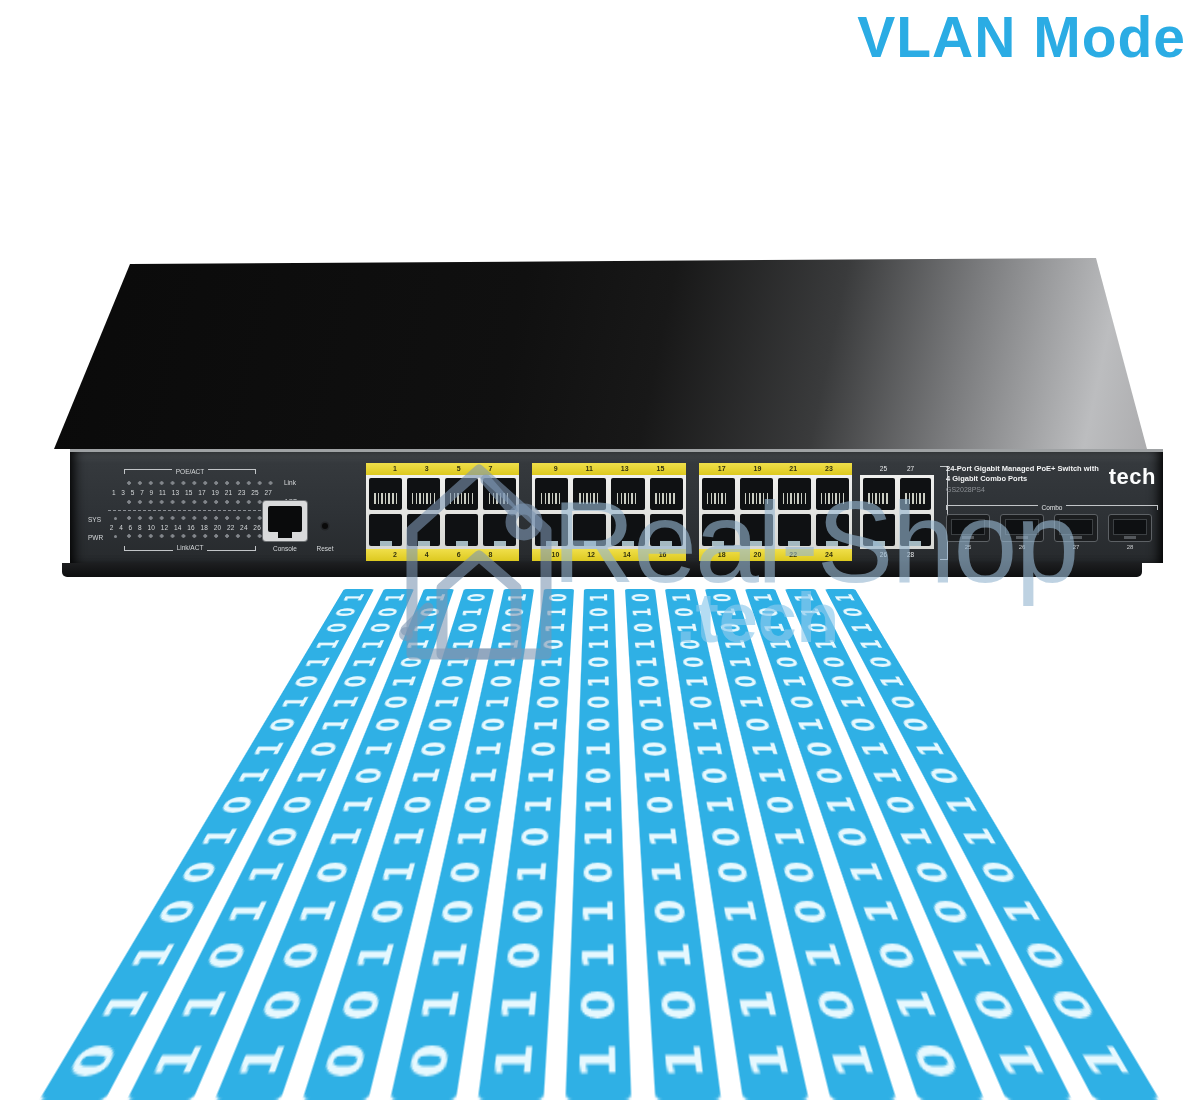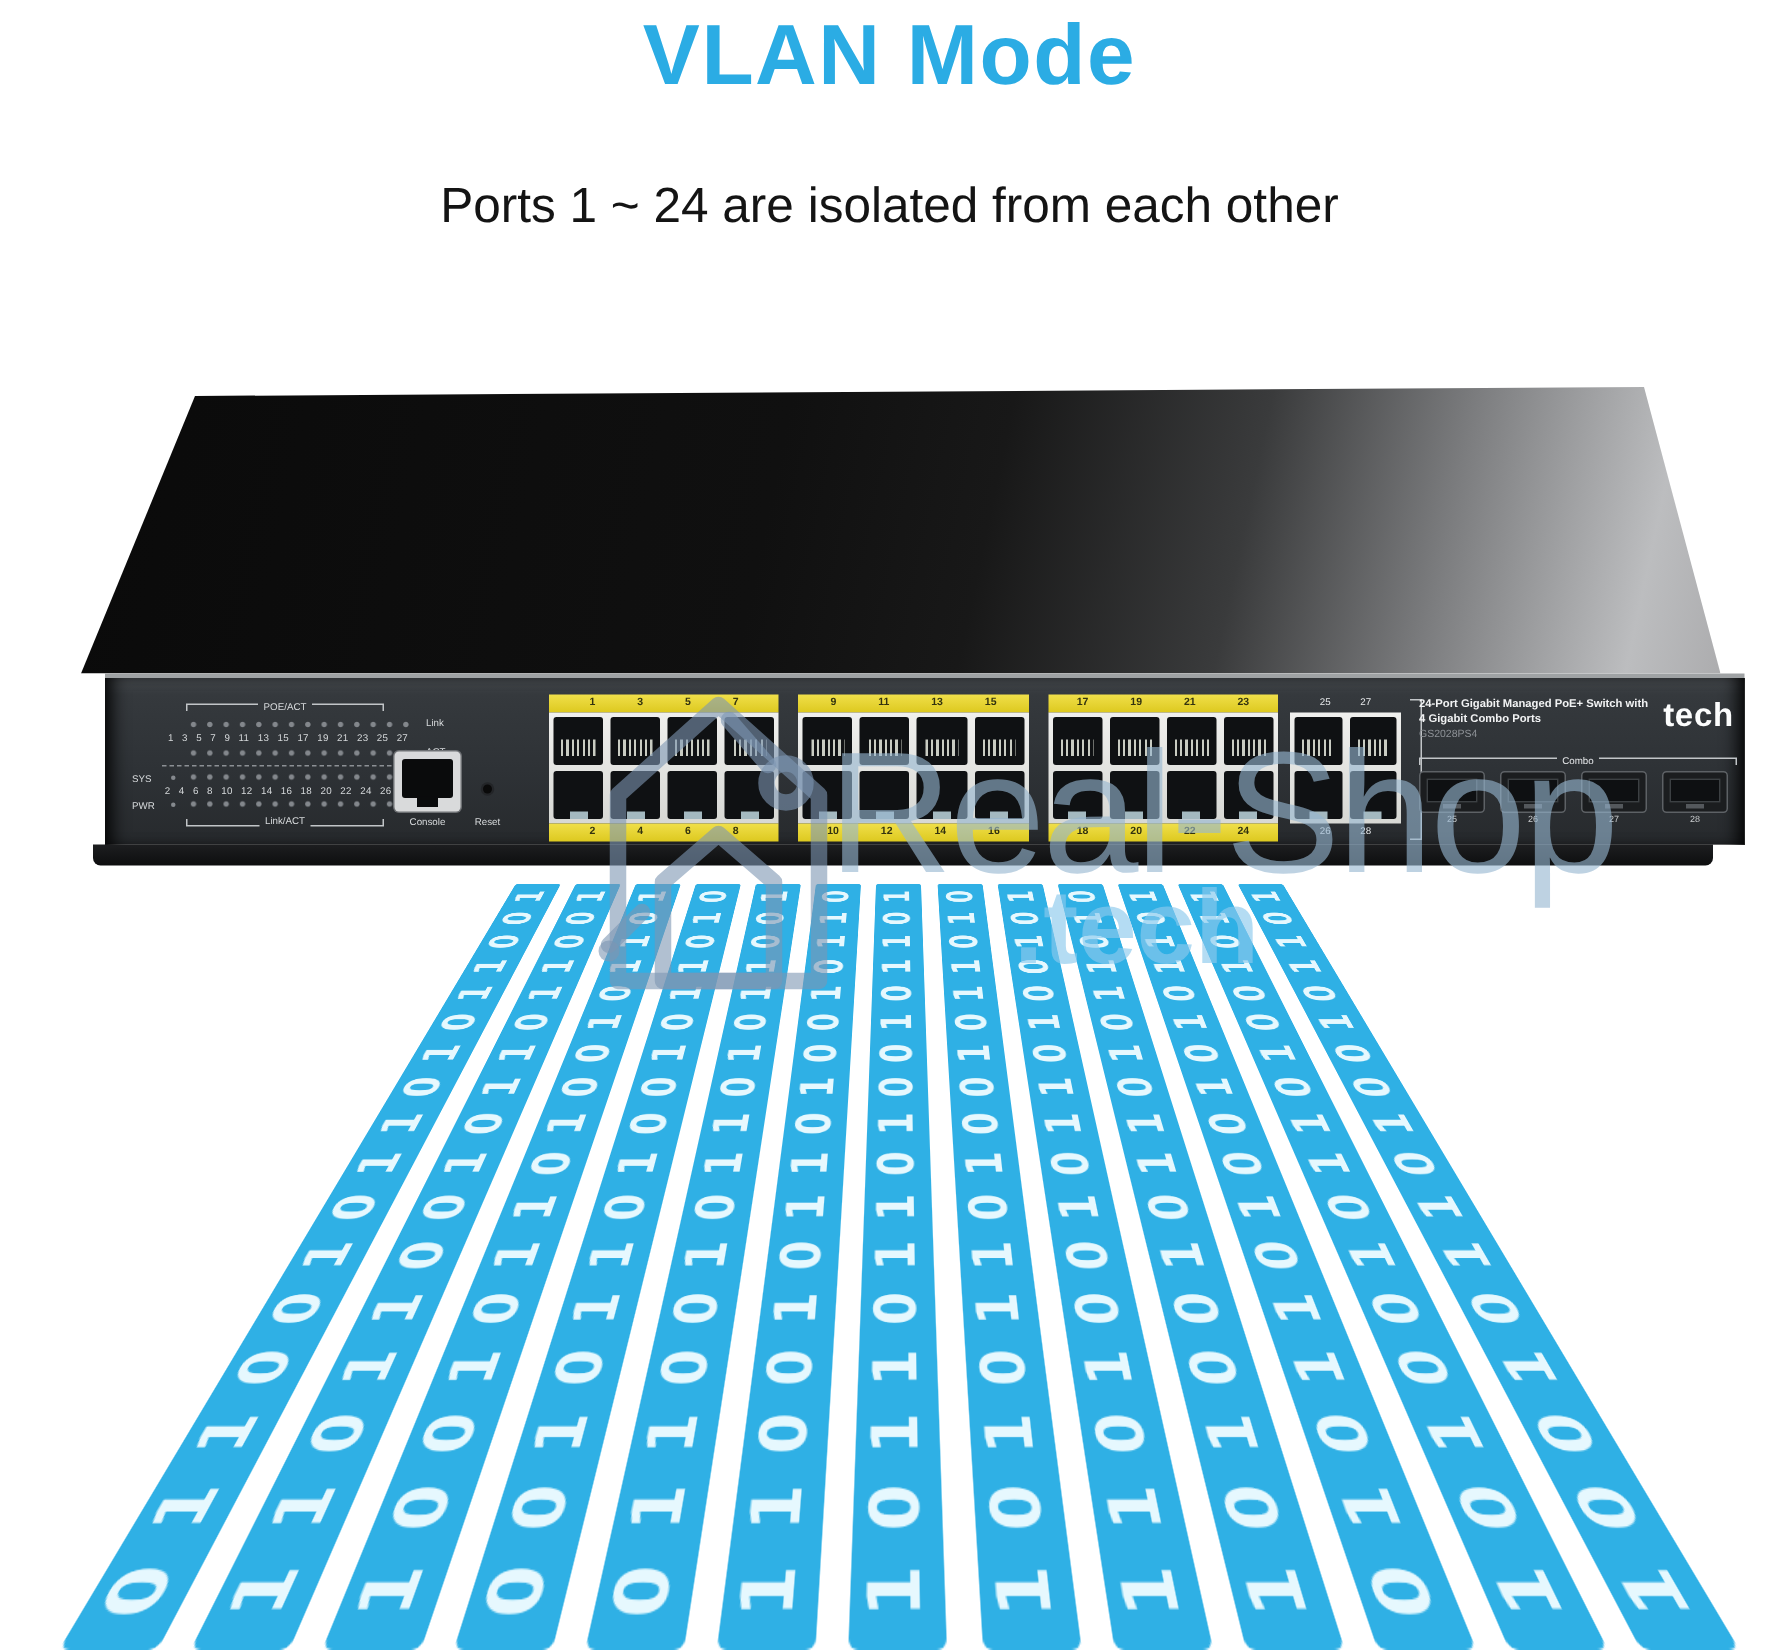--- a/index.html
+++ b/index.html
@@ -1,20 +1,20 @@
 <!DOCTYPE html>
 <html><head>
 <meta charset="utf-8">
 <style>
   html,body{margin:0;padding:0;background:#fff;}
   #stage{position:relative;width:1186px;height:1101px;overflow:hidden;background:#fff;
          font-family:"Liberation Sans","DejaVu Sans",sans-serif;}
 
   
-  .title{position:absolute;left:0;top:4px;width:100%;text-align:center;
+  .title{position:absolute;left:0;top:4px;width:100%;text-align:right;
          font-size:57px;font-weight:bold;color:#2BACE4;letter-spacing:1px;}
   .subtitle{position:absolute;left:0;top:118px;width:100%;text-align:center;
          font-size:33px;color:#141414;}
 
   
   .fan{position:absolute;left:340px;top:589px;width:519px;height:466px;
        transform-origin:50% 0;transform:perspective(742px) rotateX(60deg);
        display:flex;justify-content:space-between;padding:0 4px;box-sizing:border-box;}
   .stripe{width:30px;background:#2FB0E5;border-radius:3px;display:flex;flex-direction:column;
        justify-content:space-between;align-items:center;padding:5px 0;box-sizing:border-box;}
@@ -98,21 +98,20 @@
   .wm-text{position:absolute;left:552px;top:476px;font-size:115px;font-weight:normal;letter-spacing:-2px;
         color:rgba(150,182,208,.62);white-space:nowrap;}
   .wm-tld{position:absolute;left:676px;top:578px;font-size:70px;font-weight:bold;color:rgba(140,202,236,.65);}
 </style>
 </head>
 <body>
 
 <div id="stage">
 
   <div class="title">VLAN Mode</div>
-  <div class="subtitle">Ports 1 ~ 24 are isolated from each other</div>
 
   <div class="fan">
 
       <div class="stripe">
         <span>1</span>
         <span>0</span>
         <span>0</span>
         <span>1</span>
         <span>1</span>
         <span>0</span>

